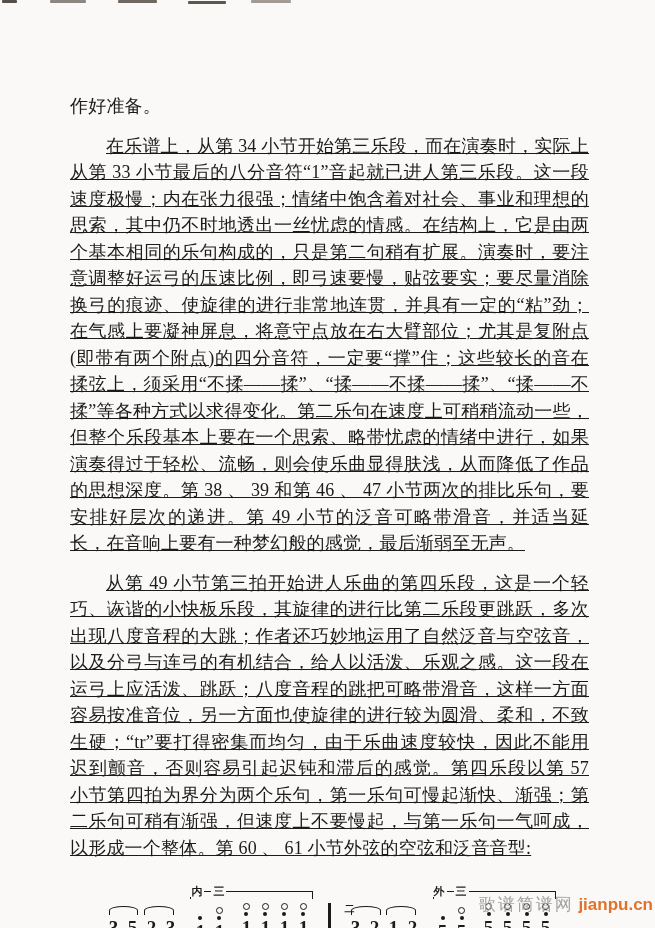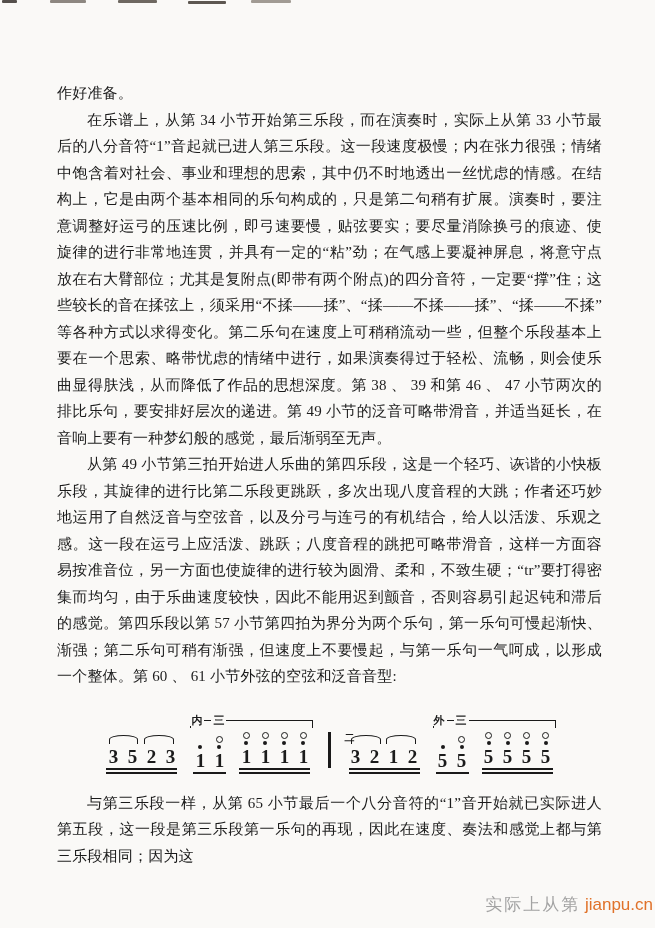--- a/index.html
+++ b/index.html
@@ -1,23 +1,23 @@
 <!DOCTYPE html>
 <html lang="zh"><head>
 <meta charset="utf-8">
 <style>
   html,body{margin:0;padding:0;}
   body{background:#e8e8e6;font-family:"Liberation Serif","DejaVu Serif",serif;}
   .page{position:relative;width:655px;height:928px;background:#faf9f7;overflow:hidden;
         box-shadow:0 0 4px rgba(0,0,0,.2);color:#1b1b1b;}
   .scanmark{position:absolute;top:0;height:3px;background:#6e6058;border-radius:1px;}
   .content{position:absolute;left:57px;top:80px;width:545px;}
-  .para{margin:0;font-size:15px;line-height:26.5px;text-align:justify;text-justify:inter-ideograph;
+  .para{margin:13px;font-size:18px;line-height:26.5px;text-align:justify;text-justify:inter-ideograph;
         letter-spacing:.2px;}
-  .para.indent{text-indent:2em;}
+  .para.indent{text-indent:2em;text-decoration:underline;}
 
   
   .score{display:flex;align-items:flex-end;justify-content:center;gap:16px;
          margin:14px 0 16px 0;min-height:70px;}
   .grp{position:relative;display:flex;flex-direction:column;align-items:center;}
   .grp.beamed{padding-top:13px;}
   .notes{display:flex;align-items:flex-end;gap:5px;}
   .note{display:flex;flex-direction:column;align-items:center;justify-content:flex-end;width:14px;}
   .digit{font-family:"Liberation Serif","DejaVu Serif",serif;font-weight:700;font-size:19px;line-height:19px;}
   .circ{width:7px;height:7px;border:1.5px solid #1a1a1a;border-radius:50%;box-sizing:border-box;margin-bottom:2px;}
@@ -34,21 +34,21 @@
   .bracket{position:absolute;top:0;left:-3px;right:-3px;height:7px;
            border-top:1.8px solid #1a1a1a;border-left:1.8px solid #1a1a1a;border-right:1.8px solid #1a1a1a;}
   .blabel{position:absolute;top:-7px;font-size:11px;font-weight:700;line-height:12px;
           background:#faf9f7;padding:0 2px;}
   .blabel.l0{left:-2px;}
   .blabel.l1{left:20px;}
   .barline{width:2.2px;height:36px;background:#1a1a1a;align-self:flex-end;margin:0 2px 6px 2px;}
   .watermark{position:absolute;right:2px;bottom:12px;font-size:17px;white-space:nowrap;
              font-family:"Liberation Sans","DejaVu Sans",sans-serif;}
   .wm-name{color:#a3a3a3;letter-spacing:2px;}
-  .wm-url{color:#e0722a;font-weight:400;margin-top:47px;}
+  .wm-url{color:#e0722a;font-weight:700;margin-top:47px;}
 </style>
 </head>
 <body>
 
 <div class="page">
 
   <div class="scanmark" style="left:2px;width:15px;background:#55504c;"></div>
   <div class="scanmark" style="left:50px;width:36px;background:#8d8781;"></div>
   <div class="scanmark" style="left:118px;width:39px;background:#6e6861;"></div>
   <div class="scanmark" style="left:188px;width:38px;top:1px;background:#5d5751;"></div>
@@ -214,17 +214,17 @@
         </div>
       </div>
 
     <div id="body-bottom">
         <p class="para indent">与第三乐段一样，从第 65 小节最后一个八分音符的“1”音开始就已实际进人第五段，这一段是第三乐段第一乐句的再现，因此在速度、奏法和感觉上都与第三乐段相同；因为这</p>
       </div>
 
   </div>
 
   <div class="watermark">
-    <span class="wm-name">实际上从第</span>
+    <span class="wm-name">歌谱简谱网</span>
     <span class="wm-url">jianpu.cn</span>
   </div>
 
 </div>
 
 </body></html>

